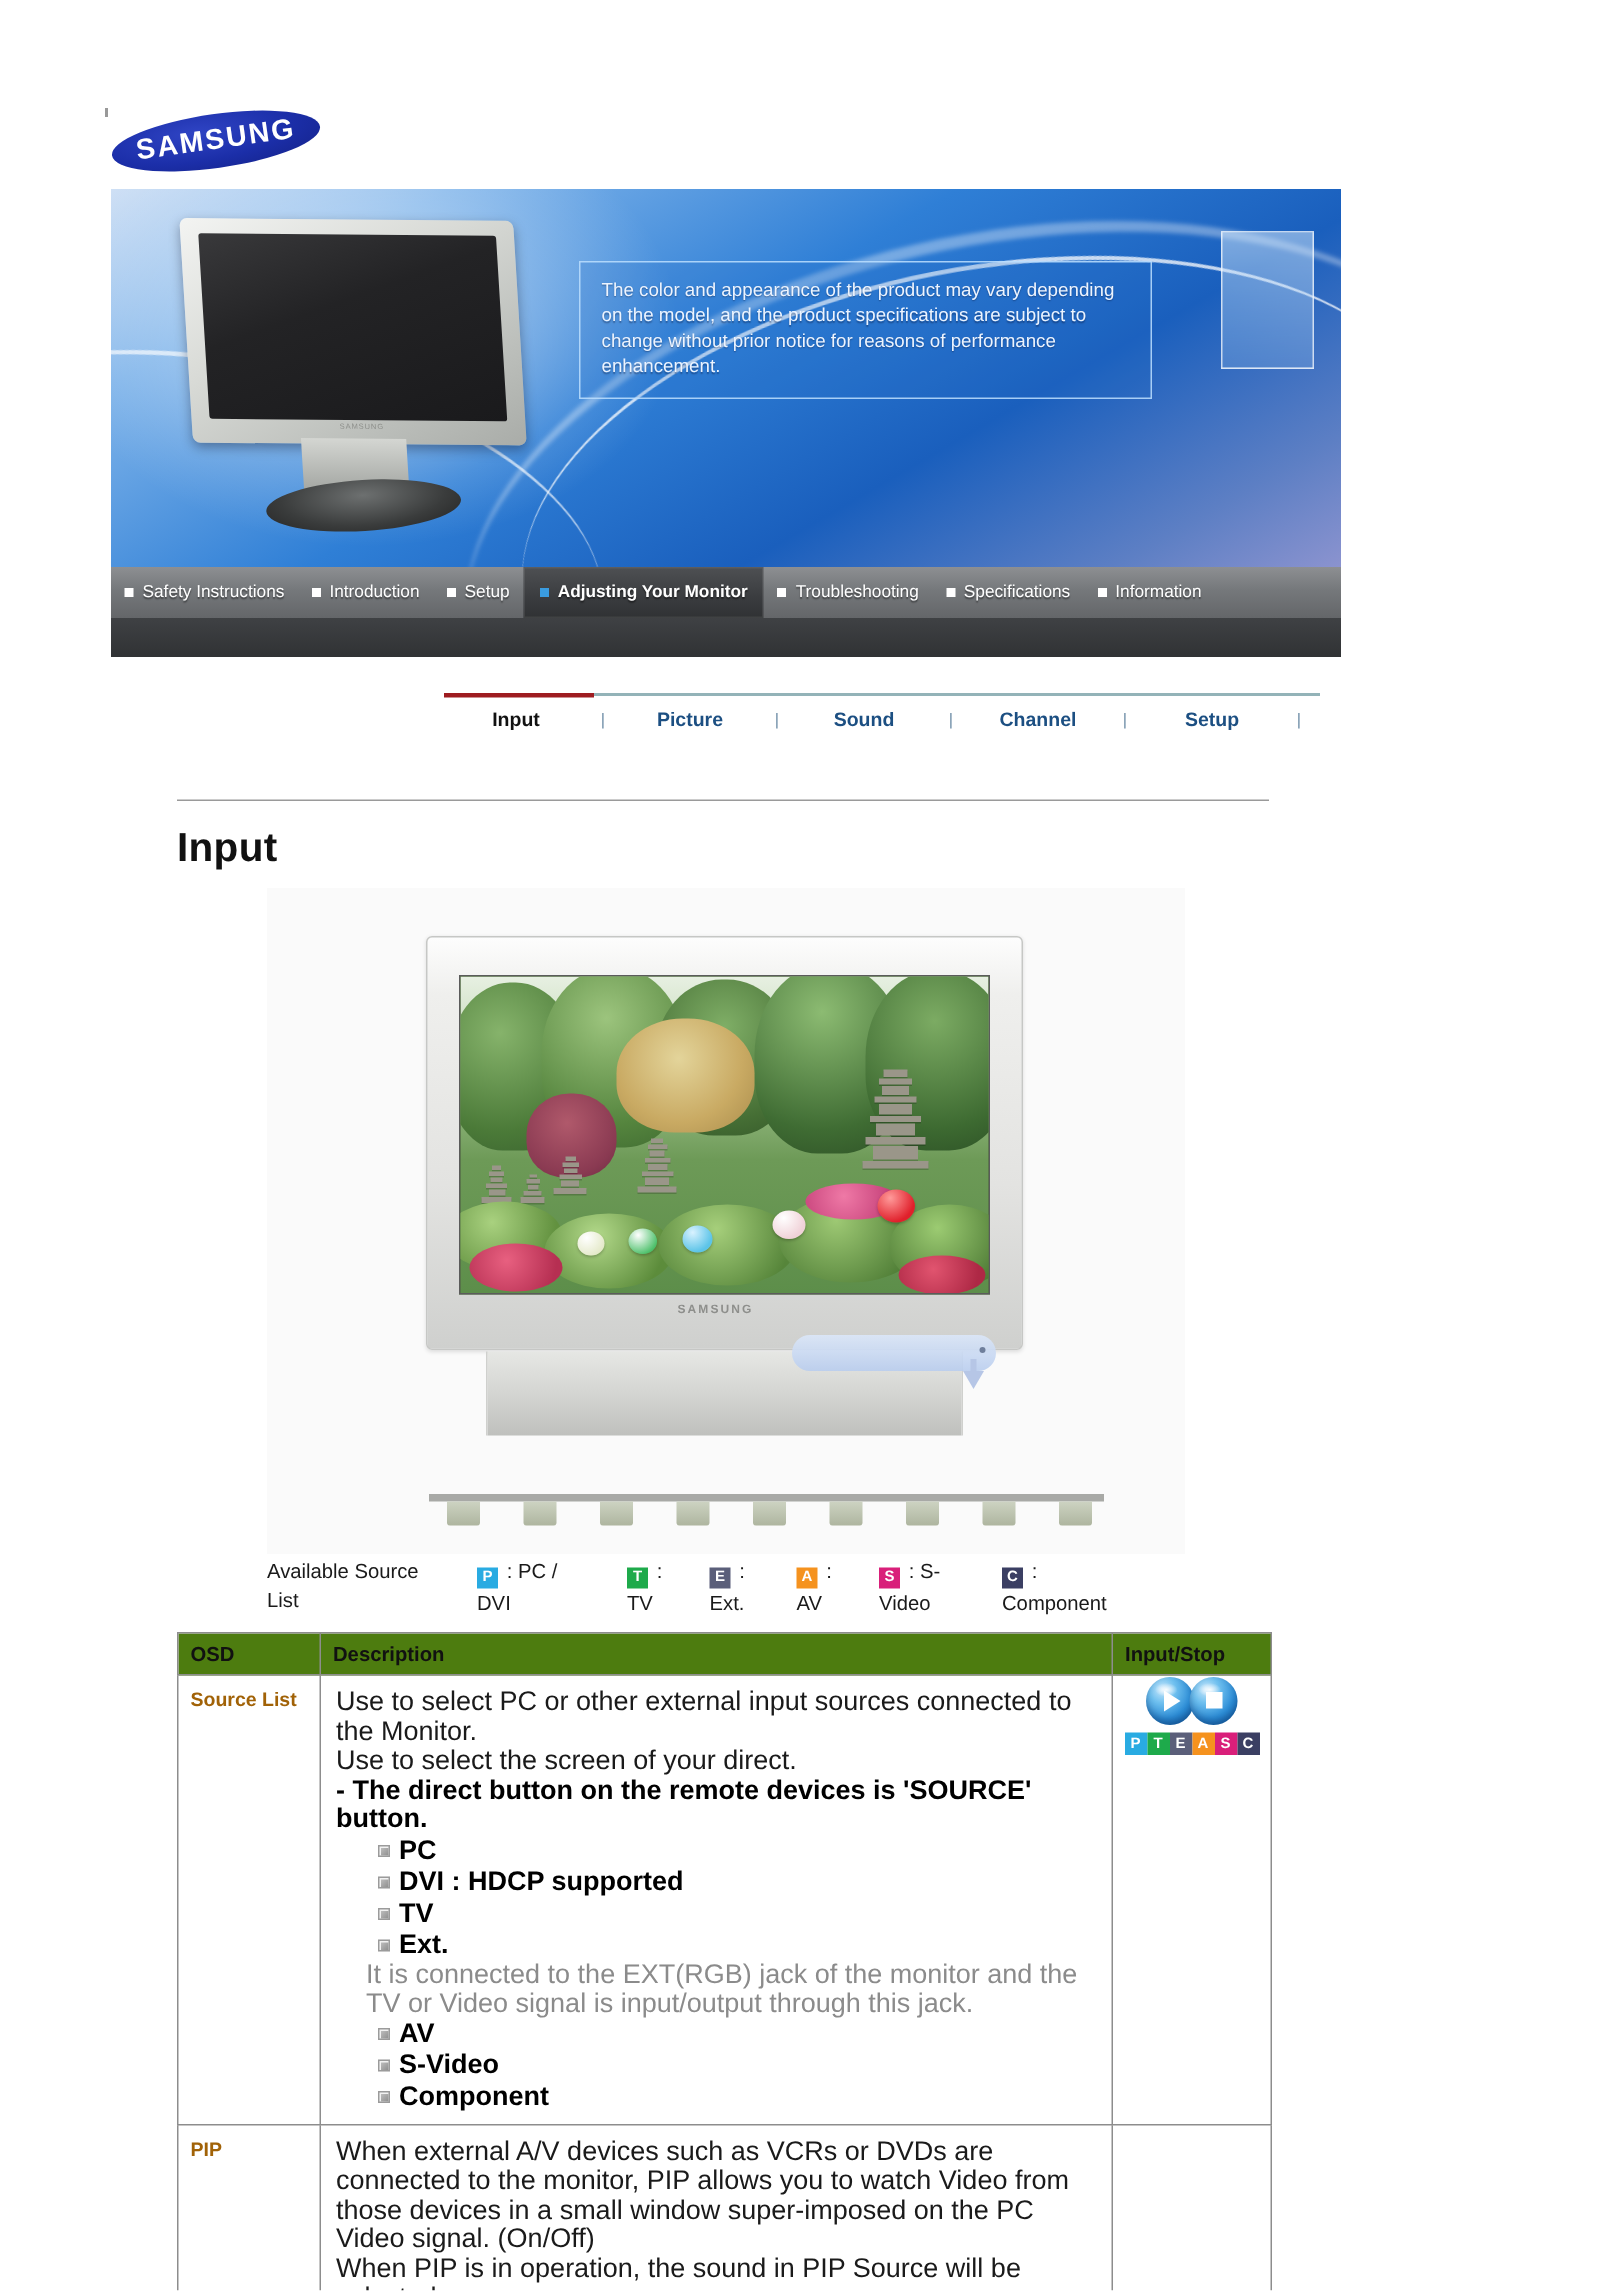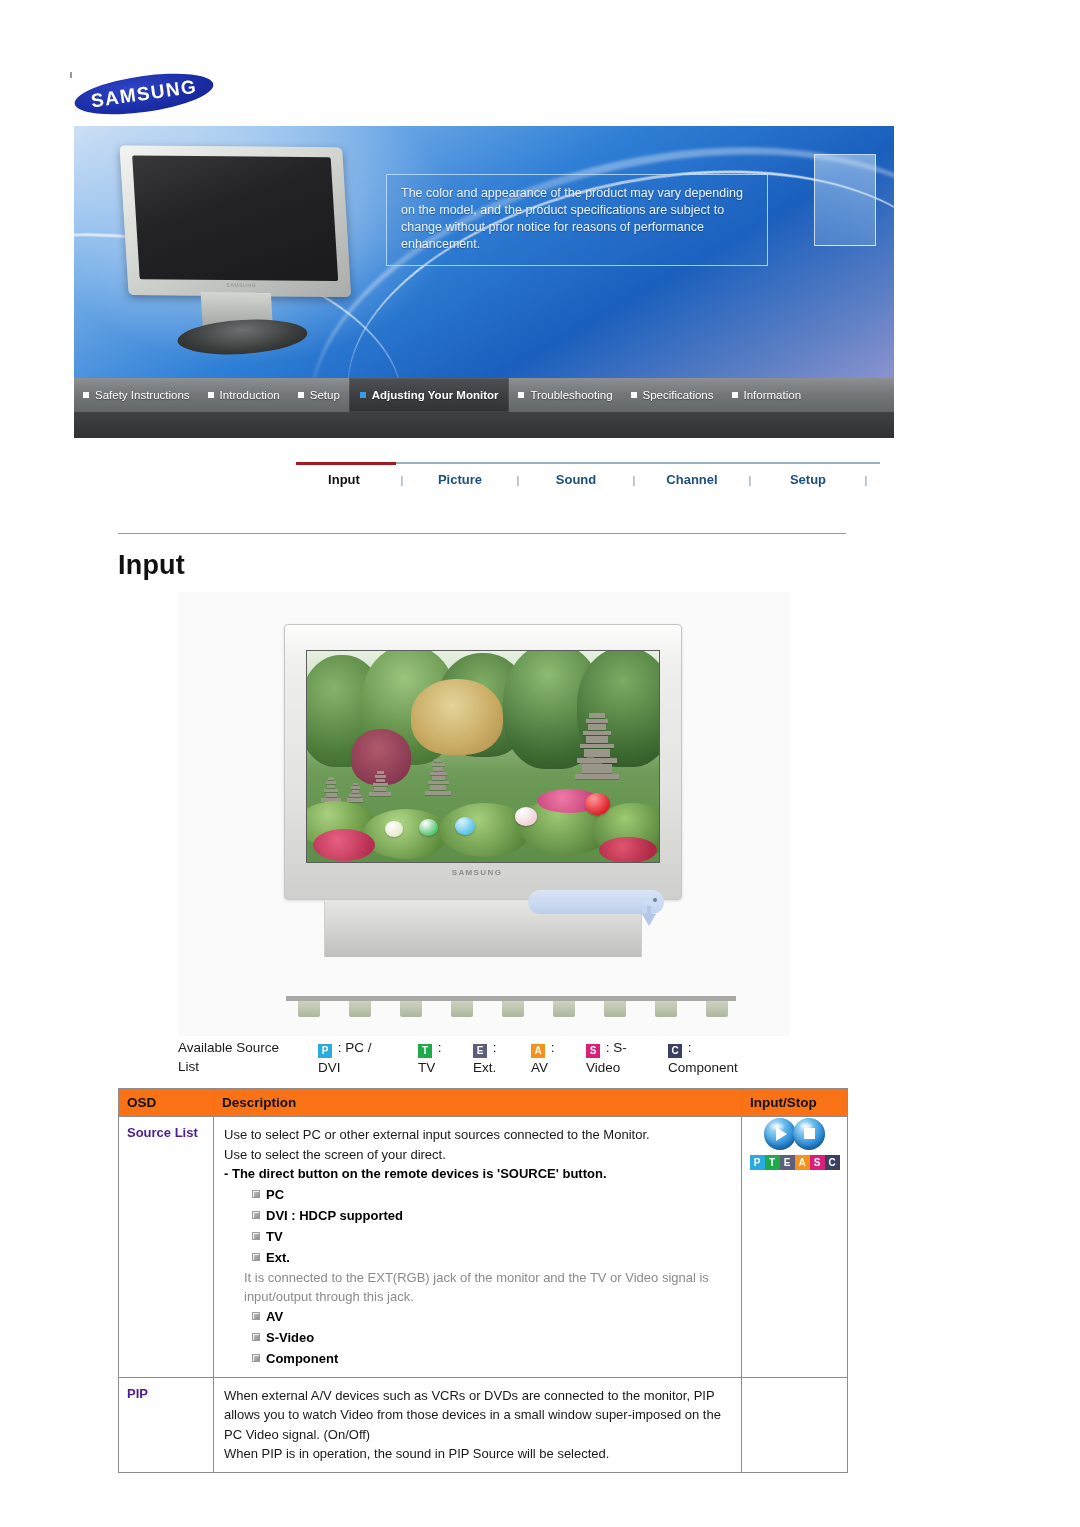--- a/index.html
+++ b/index.html
@@ -209,27 +209,27 @@
   .src-badge {
     display:inline-block; width:14px; height:14px; line-height:14px;
     text-align:center; color:#ffffff; font-size:10px; font-weight:bold;
     vertical-align:-2px; margin-right:2px; font-family:"Liberation Sans", sans-serif;
   }
 
   
   .tbl { position:absolute; left:118px; top:1088px; width:730px; border-collapse:collapse; }
   .tbl td, .tbl th { border:1px solid #8d8d8d; vertical-align:top; }
   .tbl thead th {
-    background:#f97316; color:#111; font-size:13.5px; font-weight:bold;
+    background:#4d7c0f; color:#111; font-size:13.5px; font-weight:bold;
     text-align:left; padding:6px 8px; height:28px;
   }
   .col-osd  { width:95px; }
   .col-play { width:106px; }
-  .cell-osd { padding:8px 8px; font-size:13px; font-weight:bold; color:#4c1d95; }
-  .cell-desc { padding:8px 10px; font-size:13px; color:#1a1a1a; line-height:19.5px; }
+  .cell-osd { padding:8px 8px; font-size:13px; font-weight:bold; color:#a16207; }
+  .cell-desc { padding:8px 10px; font-size:18px; color:#1a1a1a; line-height:19.5px; }
   .cell-play { text-align:center; vertical-align:middle; }
   .desc-line { }
   .desc-bold { font-weight:bold; color:#000; }
   .bullet-line { padding-left:28px; font-weight:bold; color:#000; line-height:21px; }
   .sq {
     display:inline-block; width:8px; height:8px; border:1px solid #9b9b9b;
     background:#f2f2f2; margin-right:6px; vertical-align:1px; position:relative;
   }
   .sq::after {
     content:""; position:absolute; left:1px; top:1px; width:5px; height:5px;

